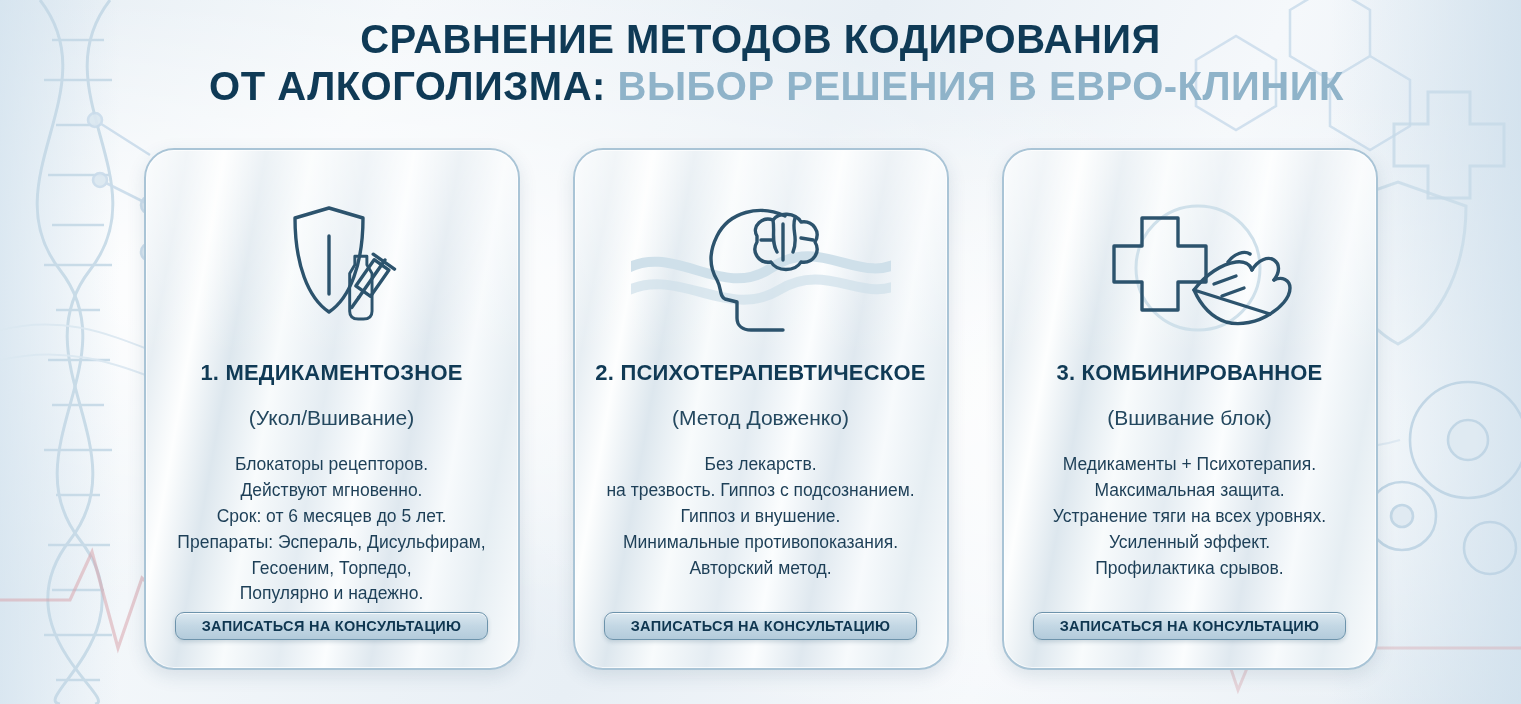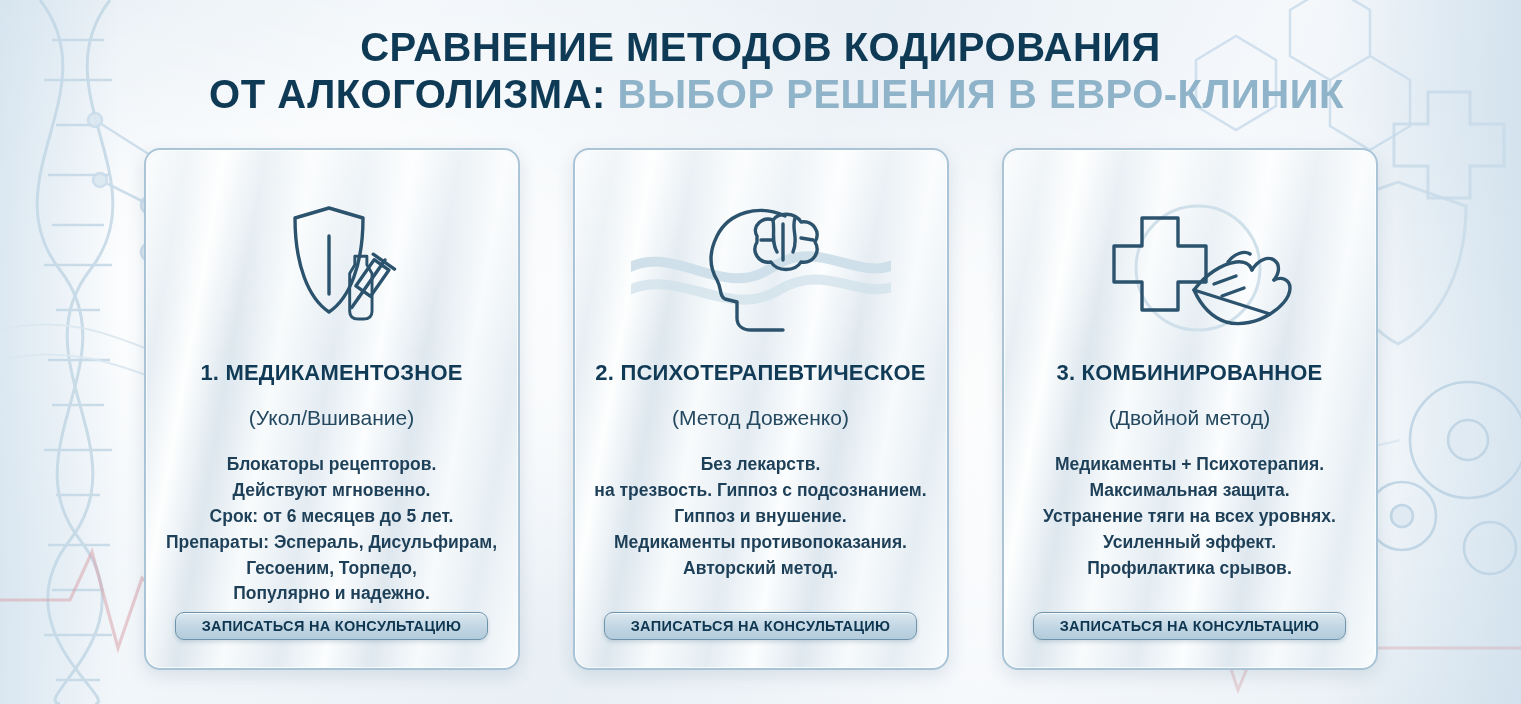--- a/index.html
+++ b/index.html
@@ -45,21 +45,21 @@
   .band-right {
     position: absolute;
     right: 0; top: 0; bottom: 0;
     width: 190px;
     background: linear-gradient(270deg, rgba(206,223,236,.8), rgba(255,255,255,0));
   }
 
   
   .header {
     position: absolute;
-    top: 24px;
+    top: 16px;
     left: 0;
     width: 100%;
     text-align: center;
     z-index: 5;
   }
   .title-line1 {
     font-size: 40px;
     font-weight: bold;
     letter-spacing: .5px;
     color: #0f3a56;
@@ -86,21 +86,21 @@
     width: 100%;
     display: flex;
     justify-content: center;
     gap: 53px;
     z-index: 4;
   }
   .card {
     position: relative;
     width: 372px;
     height: 518px;
-    border-radius: 16px;
+    border-radius: 30px;
     border: 2px solid #a9c4d6;
     background:
       linear-gradient(100deg,
         #f7fafc 0%, #e7eef3 9%, #fdfefe 17%, #dde7ee 26%,
         #f8fbfc 36%, #e4ecf2 48%, #fbfdfe 58%, #dfe8ef 68%,
         #f7fafc 78%, #e6eef3 88%, #fafcfd 100%);
     box-shadow: 0 6px 18px rgba(40,80,110,.13), inset 0 0 0 1px rgba(255,255,255,.7);
     display: flex;
     flex-direction: column;
     align-items: center;
@@ -150,21 +150,21 @@
     position: relative;
     z-index: 2;
     margin-top: 22px;
     font-size: 17.5px;
     line-height: 1.48;
     color: #1d3f57;
     text-align: center;
     padding: 0 14px;
     flex: 1;
   }
-  .card-body div { white-space: nowrap; font-weight: bold; }
+  .card-body div { white-space: nowrap; }
 
   .cta {
     position: relative;
     z-index: 3;
     margin-bottom: 28px;
     padding: 5px 26px;
     border-radius: 9px;
     border: 1.5px solid #6d93ab;
     background: linear-gradient(180deg, #dbe8f0 0%, #c3d7e4 50%, #b3cbdb 100%);
     color: #0f3650;
@@ -307,21 +307,21 @@
             <path d="M30 6 C32 18, 28 28, 34 38 M52 4 C48 16, 56 24, 50 38 M18 26 L30 26 M58 24 L70 26 M40 10 L40 46"></path>
           </g>
         </svg>
       </div>
       <div class="card-title">2. ПСИХОТЕРАПЕВТИЧЕСКОЕ</div>
       <div class="card-subtitle">(Метод Довженко)</div>
       <div class="card-body">
         <div>Без лекарств.</div>
         <div>на трезвость. Гиппоз с подсознанием.</div>
         <div>Гиппоз и внушение.</div>
-        <div>Медикаменты противопоказания.</div>
+        <div>Минимальные противопоказания.</div>
         <div>Авторский метод.</div>
       </div>
       <button class="cta">ЗАПИСАТЬСЯ НА КОНСУЛЬТАЦИЮ</button>
     </div>
 
     <div class="card">
       <div class="card-icon">
         <svg width="220" height="138" viewBox="0 0 220 138">
           <circle cx="118" cy="66" r="62" fill="none" stroke="#cfe0ea" stroke-width="3"></circle>
 
@@ -331,21 +331,21 @@
             <path d="M6 62 C18 46, 34 36, 48 34 C56 33, 62 36, 64 42"></path>
             <path d="M64 42 C70 32, 80 28, 86 32 C92 36, 92 44, 86 52"></path>
             <path d="M86 52 C94 48, 102 52, 102 60 C102 70, 92 80, 82 86"></path>
             <path d="M40 34 C46 26, 56 22, 62 26"></path>
             <path d="M82 86 C70 94, 52 98, 38 94 C26 90, 14 80, 6 62 Z"></path>
             <path d="M26 56 L48 48 M34 68 L56 60"></path>
           </g>
         </svg>
       </div>
       <div class="card-title">3. КОМБИНИРОВАННОЕ</div>
-      <div class="card-subtitle">(Двойной метод)</div>
+      <div class="card-subtitle">(Вшивание блок)</div>
       <div class="card-body">
         <div>Медикаменты + Психотерапия.</div>
         <div>Максимальная защита.</div>
         <div>Устранение тяги на всех уровнях.</div>
         <div>Усиленный эффект.</div>
         <div>Профилактика срывов.</div>
       </div>
       <button class="cta">ЗАПИСАТЬСЯ НА КОНСУЛЬТАЦИЮ</button>
     </div>
 

